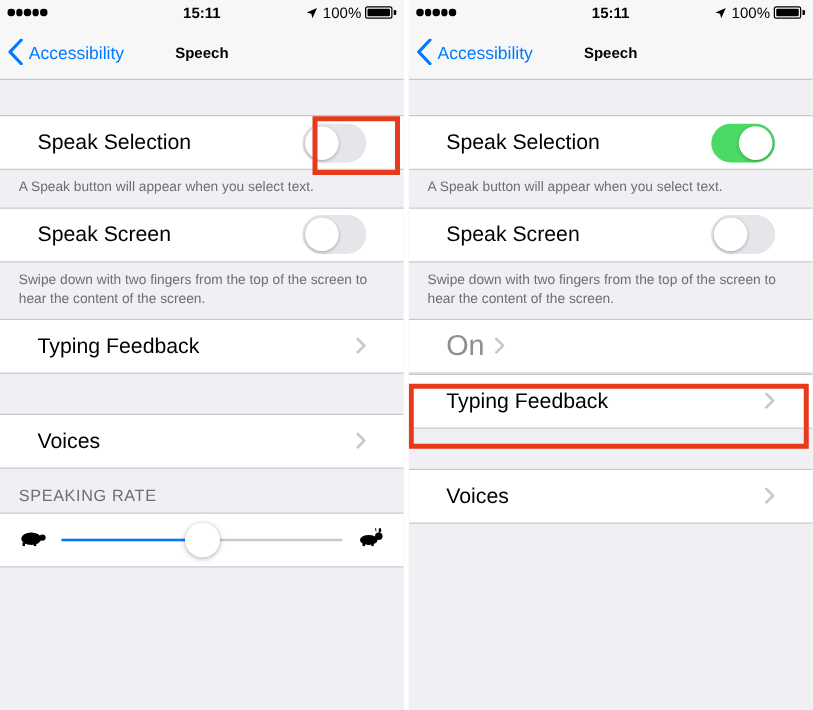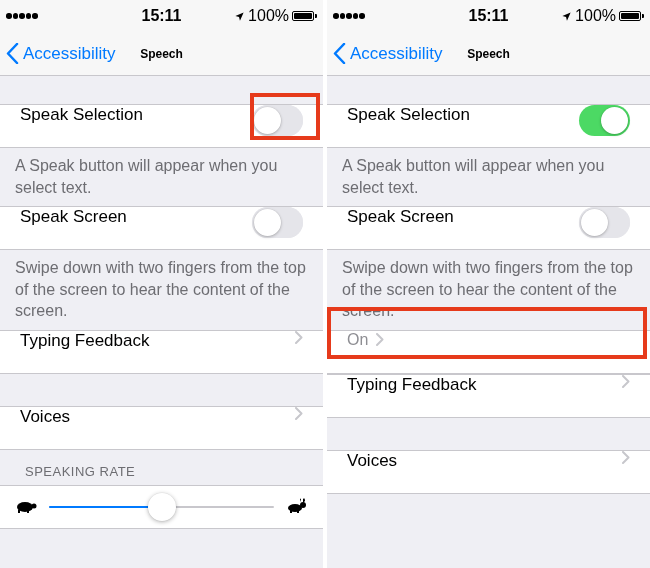--- a/index.html
+++ b/index.html
@@ -20,22 +20,22 @@
     position: relative;
     overflow: hidden;
   }
   
   .status-bar {
     height: 20px;
     background: #f7f7f7;
     display: flex;
     align-items: center;
     justify-content: space-between;
-    padding: 16px 6px;
-    font-size: 16px;
+    padding: 4px 6px;
+    font-size: 12px;
     font-weight: 500;
   }
   .status-left { display: flex; align-items: center; gap: 1px; }
   .dot { width: 5.5px; height: 5.5px; border-radius: 50%; background: #000; }
   .status-center { position: absolute; left: 50%; transform: translateX(-50%); font-weight: 600; }
   .status-right { display: flex; align-items: center; gap: 3px; justify-content: flex-end; }
   .loc-icon svg { display: block; }
   .battery { display: inline-flex; align-items: center; }
   .battery-body { width: 22px; height: 10px; border: 1px solid #000; border-radius: 2px; position: relative; }
   .battery-fill { position: absolute; left: 1px; top: 1px; bottom: 1px; right: 1px; background: #000; border-radius: 1px; }
@@ -46,65 +46,64 @@
     background: #f7f7f7;
     border-bottom: 1px solid #c8c7cc;
     position: relative;
     display: flex;
     align-items: center;
   }
   .back-btn {
     display: flex;
     align-items: center;
     color: #007aff;
-    font-size: 17px;
+    font-size: 14px;
     padding-left: 6px;
     gap: 4px;
   }
   .back-btn svg { display: block; }
   .nav-title {
     position: absolute;
     left: 50%;
     transform: translateX(-50%);
     font-size: 12px;
     font-weight: 600;
     color: #000;
   }
   
   .list { display: flex; flex-direction: column; }
   .spacer { height: 28px; }
   .cell {
     background: #fff;
     min-height: 44px;
     display: flex;
-    align-items: flex-start;
+    align-items: center;
     justify-content: space-between;
-    padding: 0 20px;
+    padding: 0 30px;
     font-size: 17px;
     border-top: 1px solid #c8c7cc;
     border-bottom: 1px solid #c8c7cc;
     position: relative;
   }
   .cell-label { color: #000; }
   .cell-right { display: flex; align-items: center; gap: 8px;}
-  .cell-value { color: #8e8e93; font-size: 16px; }
+  .cell-value { color: #8e8e93; font-size: 23px; }
   .chevron svg { display: block; }
   .footer {
-    font-size: 16px;
+    font-size: 11px;
     color: #6d6d72;
     padding: 7px 15px 8px;
     line-height: 1.35;
   }
   .header-label {
     font-size: 13px;
     color: #6d6d72;
     padding: 14px 15px 6px;
     text-transform: uppercase;
     letter-spacing: 0.5px;
-    margin-left: 10px;
   }
   
   .toggle {
     width: 51px; height: 31px; border-radius: 31px;
     background: #e5e5ea;
     position: relative;
     box-shadow: inset 0 0 0 1.5px #e5e5ea;
   }
   .toggle .knob {
     position: absolute;

